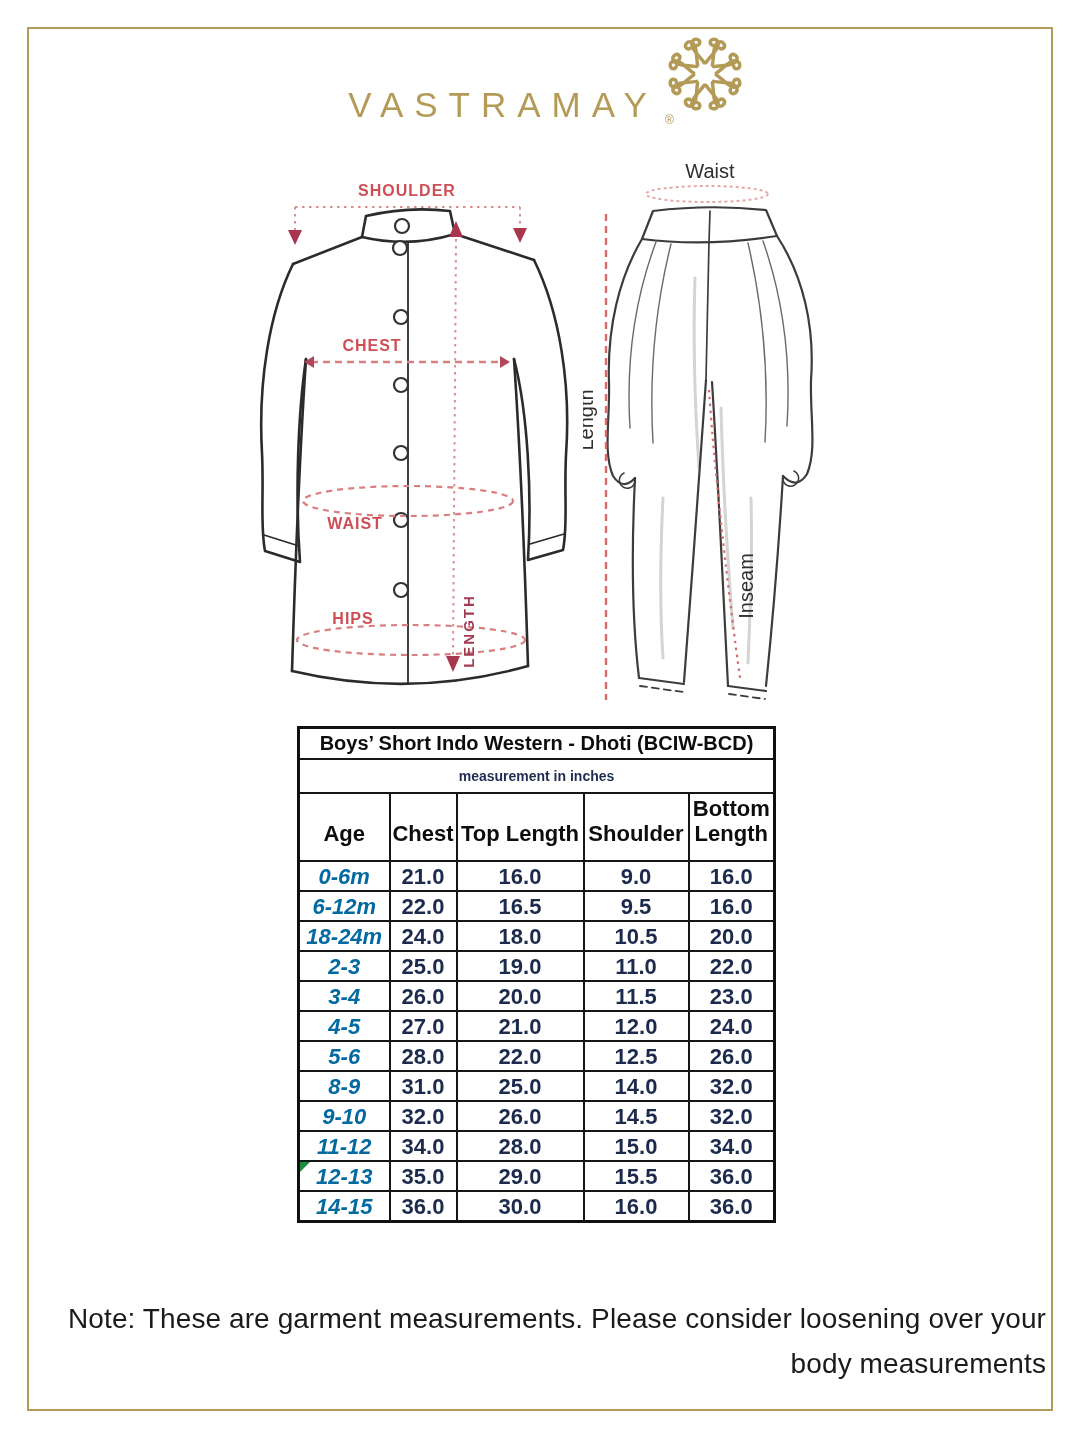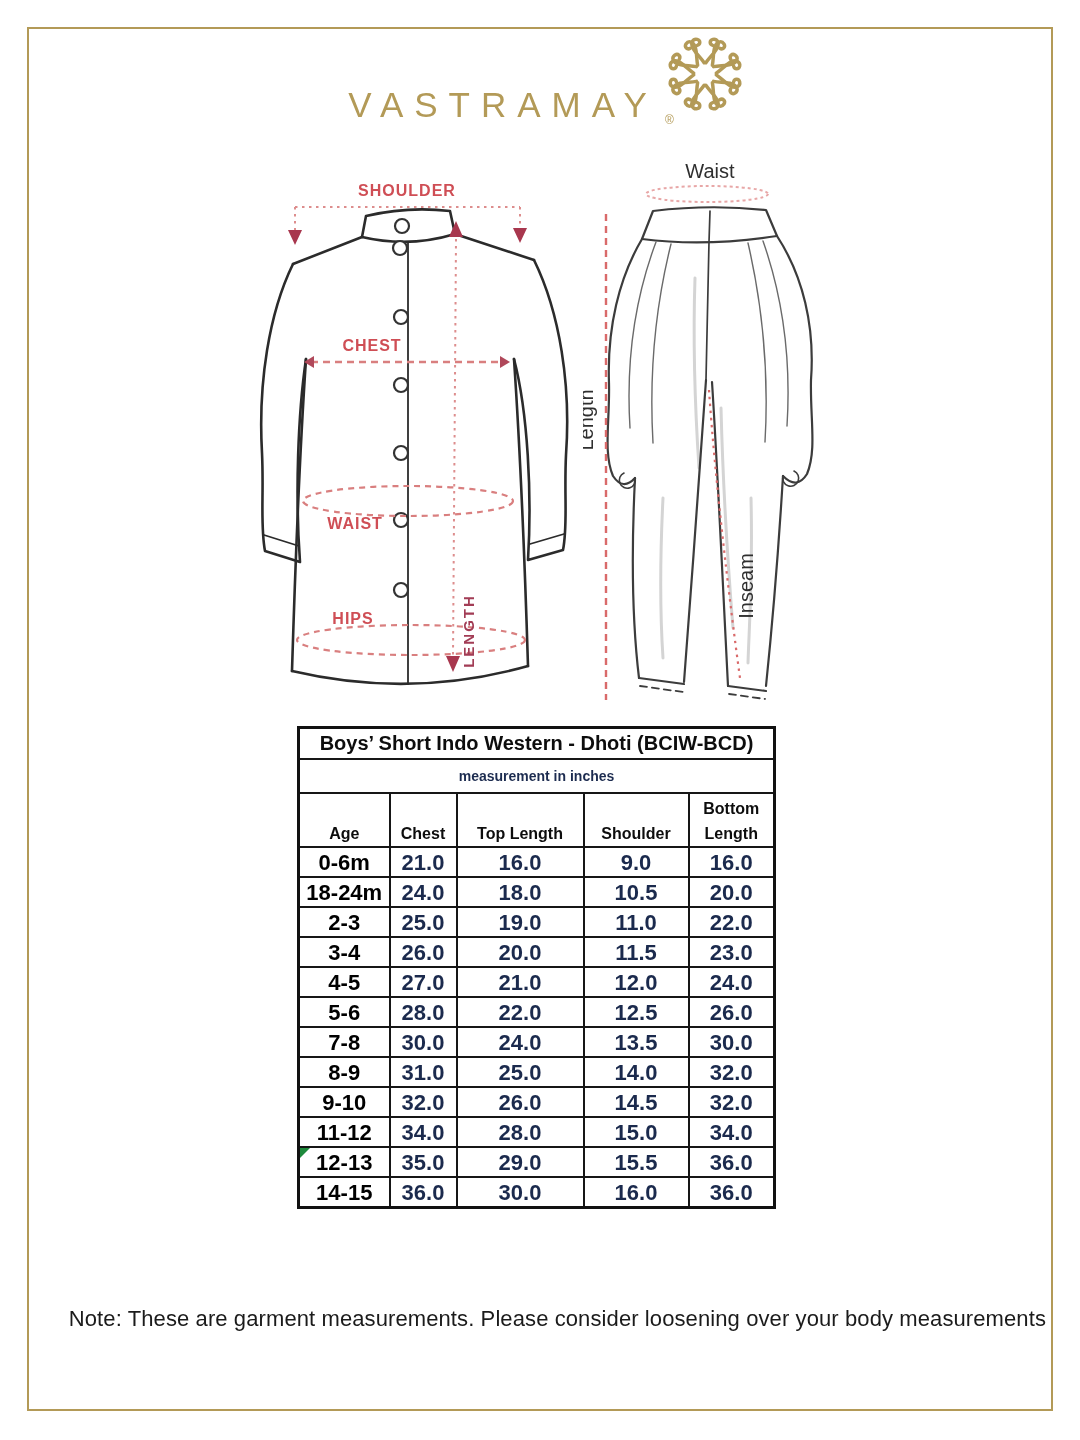--- a/index.html
+++ b/index.html
@@ -22,31 +22,31 @@
   .red-label{fill:#cf4e55;font-size:16px;font-weight:bold;letter-spacing:1px;}
   .maroon-label{fill:#a23c55;font-size:15px;font-weight:bold;letter-spacing:2px;}
   .dark-label{fill:#2f2f2f;font-size:20px;}
 
   
   table.size-table{position:absolute;left:297px;top:726px;width:476px;
         border-collapse:collapse;table-layout:fixed;border:3px solid #111;}
   .size-table th,.size-table td{border:2px solid #161616;text-align:center;padding:0;}
   .size-table .title-cell{height:29px;font-size:20px;font-weight:bold;color:#0d0d0d;}
   .size-table .subtitle-cell{height:32px;font-size:14px;font-weight:bold;color:#1d2c50;}
-  .size-table .cols th{height:52px;vertical-align:bottom;font-size:16px;font-weight:bold;
-        color:#0d0d0d;line-height:25px;padding-bottom:0;}
+  .size-table .cols th{height:52px;vertical-align:bottom;font-size:22px;font-weight:bold;
+        color:#0d0d0d;line-height:25px;padding-bottom:14px;}
   .size-table td{height:28px;font-size:22px;font-weight:bold;color:#1b2a4d;line-height:27px;}
-  .size-table td.age{color:#000000;}
+  .size-table td.age{color:#0369a1;font-style:italic;}
   .size-table td.flag{position:relative;}
   .size-table td.flag::before{content:"";position:absolute;left:0;top:0;
         border-top:10px solid #1e8a3c;border-right:10px solid transparent;}
 
   
   .note{position:absolute;left:42px;right:34px;top:1296px;text-align:right;
-        font-size:22px;color:#1b1b1b;line-height:45px;letter-spacing:0.1px;}
+        font-size:28px;color:#1b1b1b;line-height:45px;letter-spacing:0.1px;}
 </style>
 </head>
 <body>
 
 <div class="page">
   <div class="frame"></div>
 
   <header class="logo">
     <div class="logo-inner">
       <span class="wordmark">VASTRAMAY</span>
@@ -186,20 +186,27 @@
     </thead>
     <tbody>
         <tr>
           <td class="age">0-6m</td>
           <td class="num">21.0</td>
           <td class="num">16.0</td>
           <td class="num">9.0</td>
           <td class="num">16.0</td>
         </tr>
         <tr>
+          <td class="age">6-12m</td>
+          <td class="num">22.0</td>
+          <td class="num">16.5</td>
+          <td class="num">9.5</td>
+          <td class="num">16.0</td>
+        </tr>
+        <tr>
           <td class="age">18-24m</td>
           <td class="num">24.0</td>
           <td class="num">18.0</td>
           <td class="num">10.5</td>
           <td class="num">20.0</td>
         </tr>
         <tr>
           <td class="age">2-3</td>
           <td class="num">25.0</td>
           <td class="num">19.0</td>
@@ -221,27 +228,20 @@
           <td class="num">24.0</td>
         </tr>
         <tr>
           <td class="age">5-6</td>
           <td class="num">28.0</td>
           <td class="num">22.0</td>
           <td class="num">12.5</td>
           <td class="num">26.0</td>
         </tr>
         <tr>
-          <td class="age">7-8</td>
-          <td class="num">30.0</td>
-          <td class="num">24.0</td>
-          <td class="num">13.5</td>
-          <td class="num">30.0</td>
-        </tr>
-        <tr>
           <td class="age">8-9</td>
           <td class="num">31.0</td>
           <td class="num">25.0</td>
           <td class="num">14.0</td>
           <td class="num">32.0</td>
         </tr>
         <tr>
           <td class="age">9-10</td>
           <td class="num">32.0</td>
           <td class="num">26.0</td>

